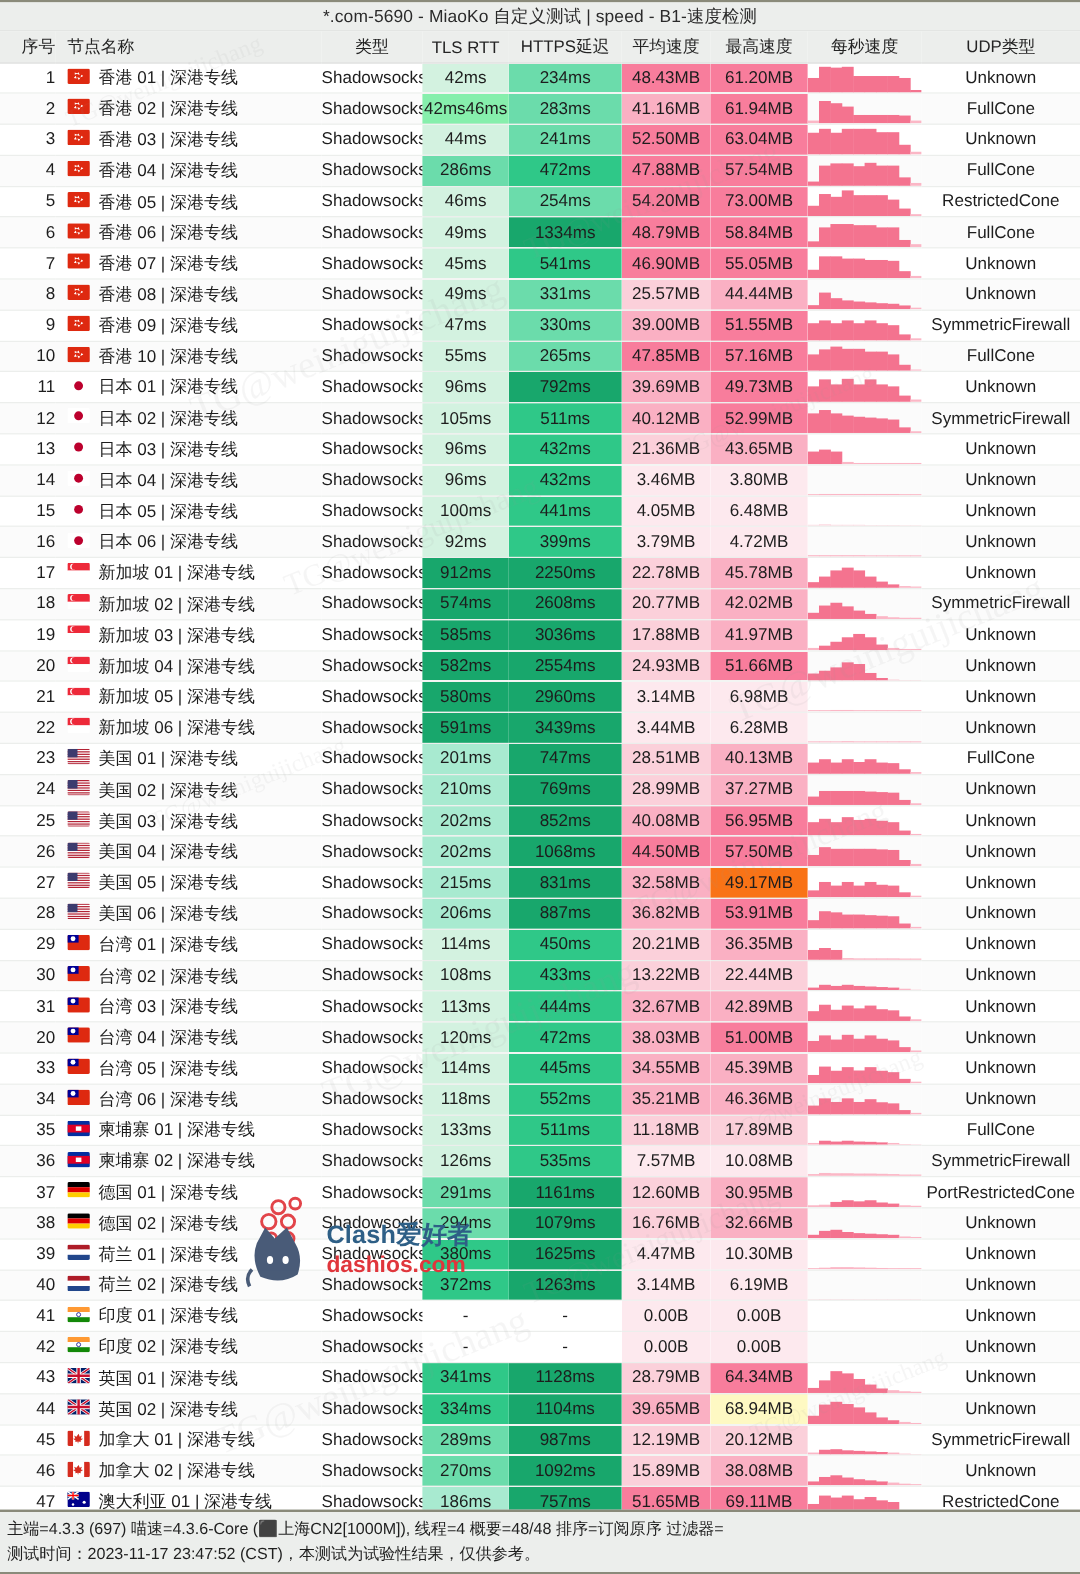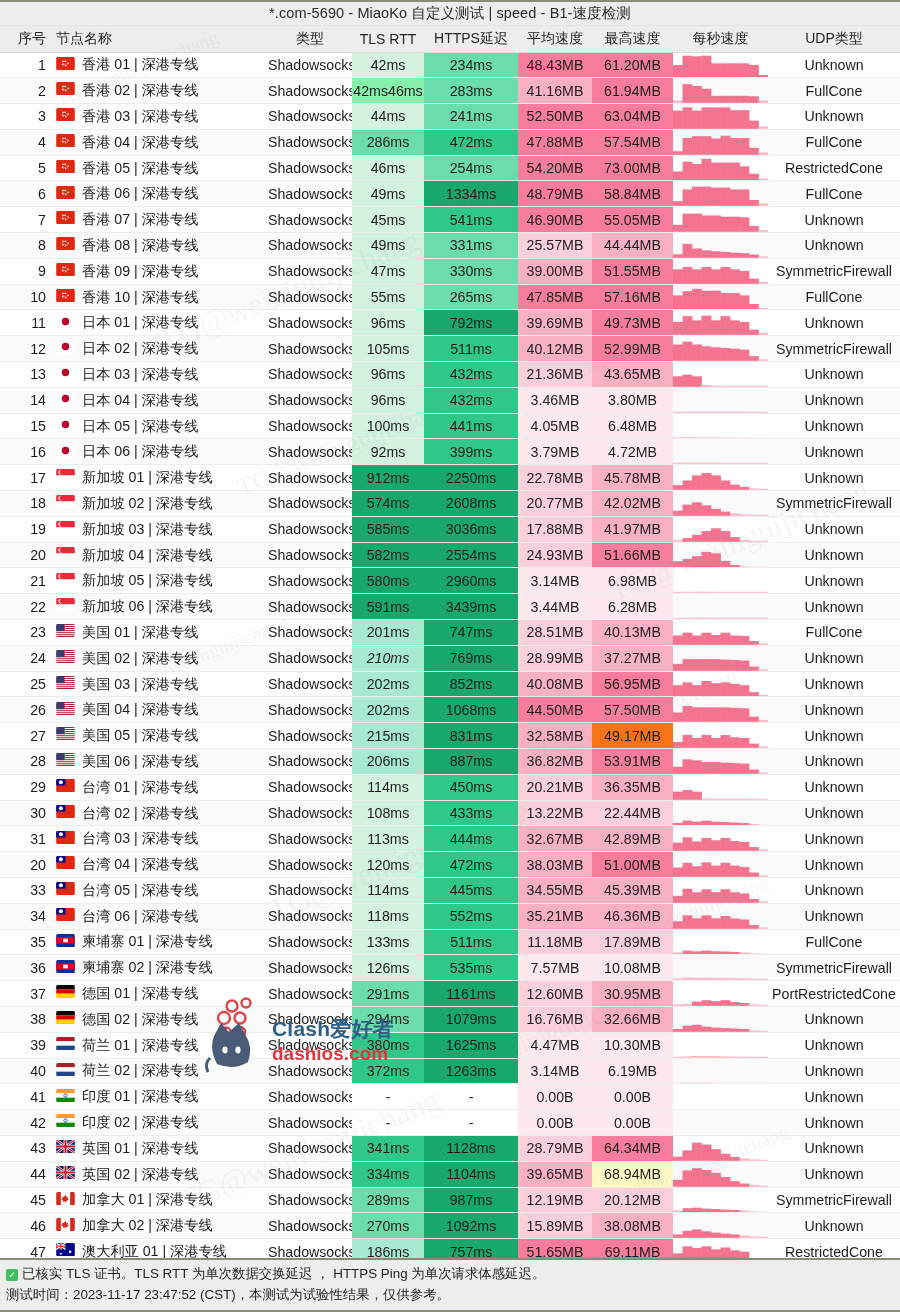--- a/index.html
+++ b/index.html
@@ -818,21 +818,21 @@
                   <rect y="2.2" width="20" height="1.1"></rect>
                   <rect y="4.4" width="20" height="1.1"></rect>
                   <rect y="6.6" width="20" height="1.1"></rect>
                   <rect y="8.8" width="20" height="1.1"></rect>
                   <rect y="11" width="20" height="1.1"></rect>
                   <rect y="12.9" width="20" height="1.1"></rect>
                 </g>
                 <rect width="9" height="7.7" fill="#3c3b6e"></rect>
               </svg></span><span class="node-label">美国 02 | 深港专线</span></td>
           <td class="c-type">Shadowsocks</td>
-          <td class="c-tls tint" style="background-color: rgb(168, 234, 208); font-style: italic;">210ms</td>
+          <td class="c-tls tint" style="background-color: rgb(168, 234, 208);">210ms</td>
           <td class="c-http tint" style="background-color: rgb(24, 167, 108);">769ms</td>
           <td class="c-avg tint" style="background-color: rgb(251, 208, 218);">28.99MB</td>
           <td class="c-max tint" style="background-color: rgb(250, 176, 195);">37.27MB</td>
           <td class="c-spark">
             <svg class="spark" viewBox="0 0 95 24.8" preserveAspectRatio="none">
               <rect x="0.00" y="17.81" width="9.90" height="6.99" fill="#f4738f"></rect>
               <rect x="9.50" y="13.15" width="9.90" height="11.65" fill="#f4738f"></rect>
               <rect x="19.00" y="13.15" width="9.90" height="11.65" fill="#f4738f"></rect>
               <rect x="28.50" y="13.15" width="9.90" height="11.65" fill="#f4738f"></rect>
               <rect x="38.00" y="13.15" width="9.90" height="11.65" fill="#f4738f"></rect>
@@ -1560,23 +1560,21 @@
         <ellipse cx="25" cy="58" rx="2.6" ry="3.4" fill="#fff"></ellipse>
         <ellipse cx="38" cy="58" rx="2.6" ry="3.4" fill="#fff"></ellipse>
         <path d="M10 66 q-6 6 -2 14" fill="none" stroke="#3c4f6e" stroke-width="3"></path>
       </g>
       <text class="ltxt1" x="72" y="44" font-size="21" font-weight="bold" fill="#2e5f86" font-family="Liberation Sans, sans-serif">Clash爱好者</text>
       <text class="ltxt2" x="72" y="68" font-size="19" font-weight="bold" fill="#e0363c" font-family="Liberation Sans, sans-serif">dashios.com</text>
     </svg>
   </div>
 
   <div class="footer">
-    <div class="line">
-      <span class="check-icon">✓</span><span>已核实 TLS 证书。TLS RTT 为单次数据交换延迟 ， HTTPS Ping 为单次请求体感延迟。</span>
-    </div>
+    <div class="line">主端=4.3.3 (697) 喵速=4.3.6-Core (⬛上海CN2[1000M]), 线程=4 概要=48/48 排序=订阅原序 过滤器=</div>
     <div class="line">测试时间：2023-11-17 23:47:52 (CST)，本测试为试验性结果，仅供参考。</div>
   </div>
 
 <div class="wm" style="left: 50px; top: 55px; font-size: 20px; opacity: 0.5;">TG@weiniguijichang</div>
     <div class="wm" style="left: 430px; top: 150px; font-size: 26px; opacity: 0.5;">TG@weiniguijichang</div>
     <div class="wm" style="left: 150px; top: 270px; font-size: 32px; opacity: 0.5;">TG@weiniguijichang</div>
     <div class="wm" style="left: 560px; top: 330px; font-size: 20px; opacity: 0.5;">TG@weiniguijichang</div>
     <div class="wm" style="left: 230px; top: 430px; font-size: 26px; opacity: 0.5;">TG@weiniguijichang</div>
     <div class="wm" style="left: 600px; top: 520px; font-size: 32px; opacity: 0.5;">TG@weiniguijichang</div>
     <div class="wm" style="left: 120px; top: 640px; font-size: 20px; opacity: 0.5;">TG@weiniguijichang</div>

